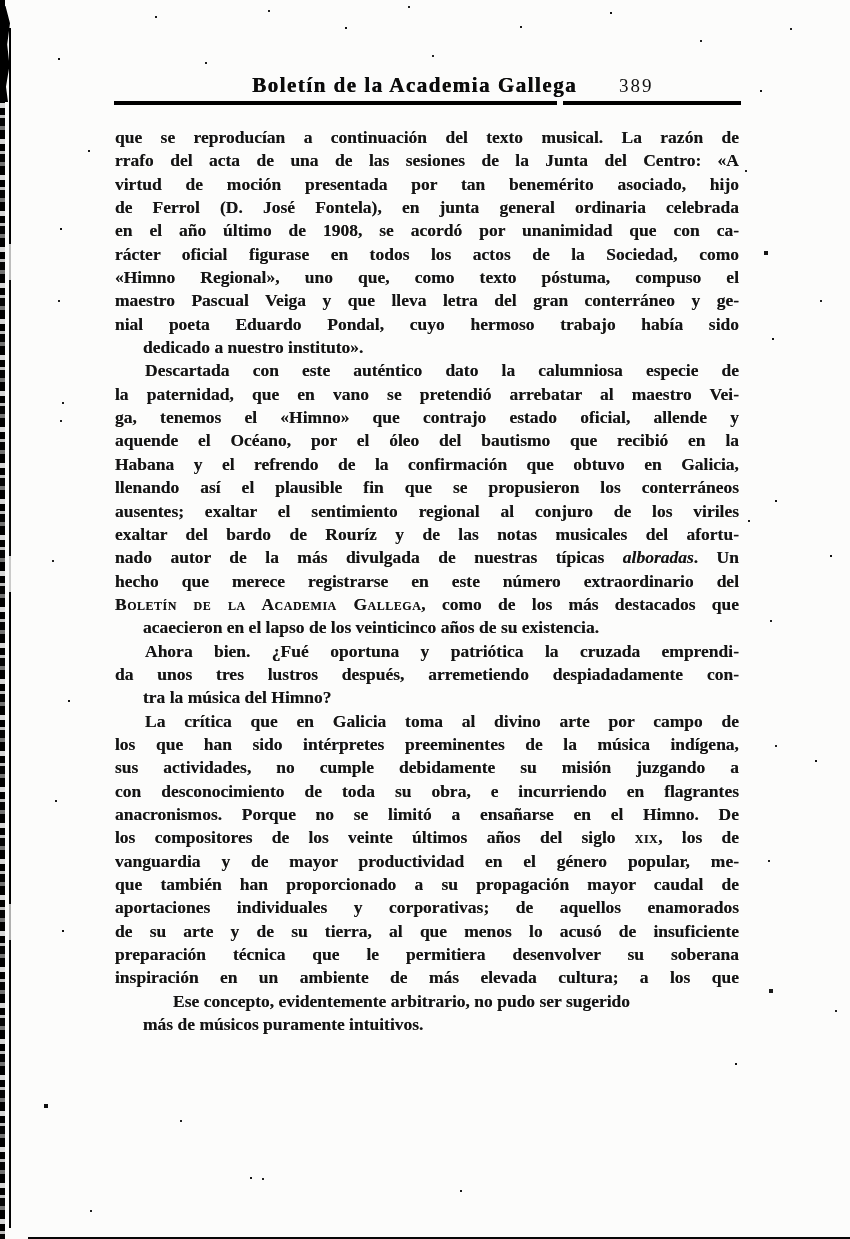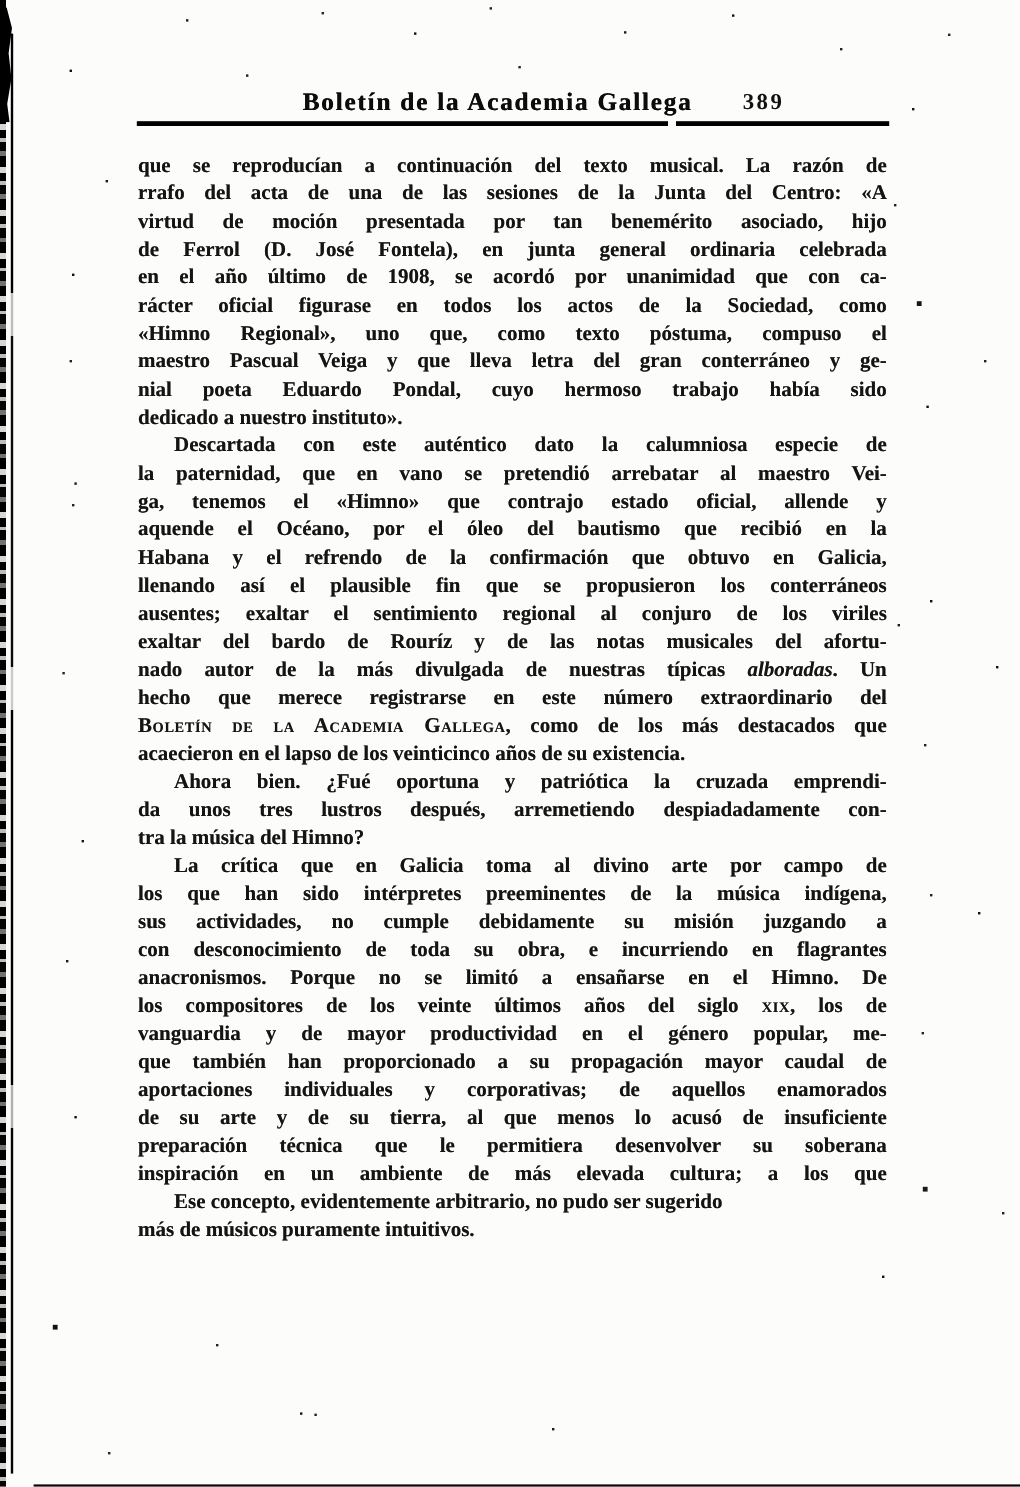--- a/index.html
+++ b/index.html
@@ -59,21 +59,21 @@
   .header-title {
     position: absolute; top: 73px; left: 102px; width: 625px;
     text-align: center;
     font-size: 21px; font-weight: bold; letter-spacing: 1.5px;
     color: #0c0c0c;
     text-shadow: 0.4px 0 0 #0c0c0c;
     white-space: nowrap;
   }
   .page-number {
     position: absolute; top: 75px; left: 619px;
-    font-size: 19px; letter-spacing: 2px; color: #111; font-weight: bold;
+    font-size: 19px; letter-spacing: 2px; color: #111;
   }
   .header-rule {
     position: absolute; top: 101px; left: 114px; width: 627px; height: 3.5px;
     background: linear-gradient(90deg,
       #000 0 443px, rgba(0,0,0,0) 443px 449px, #000 449px 627px);
   }
 
   
   .text-block {
     position: absolute; top: 126px; left: 115px; width: 624px;
@@ -81,21 +81,21 @@
     font-size: 17.5px;
     line-height: 23.35px;
     text-shadow: 0 0 0.5px rgba(10,10,10,.55);
   }
   .text-block .line {
     text-align: justify;
     text-align-last: justify;
     white-space: normal;
     font-weight: bold;
   }
-  .text-block .line.para-end { text-align-last: left; }
+  .text-block .line.para-end { text-align-last: left; margin-left: 28px; }
   .text-block .line.indent { text-indent: 30px; }
   .text-block .sc { font-variant: small-caps; letter-spacing: 0.5px; }
 </style>
 </head>
 <body>
 
 <div class="page">
 
   <div class="binding-strip"></div>
   <div class="binding-blob"></div>

